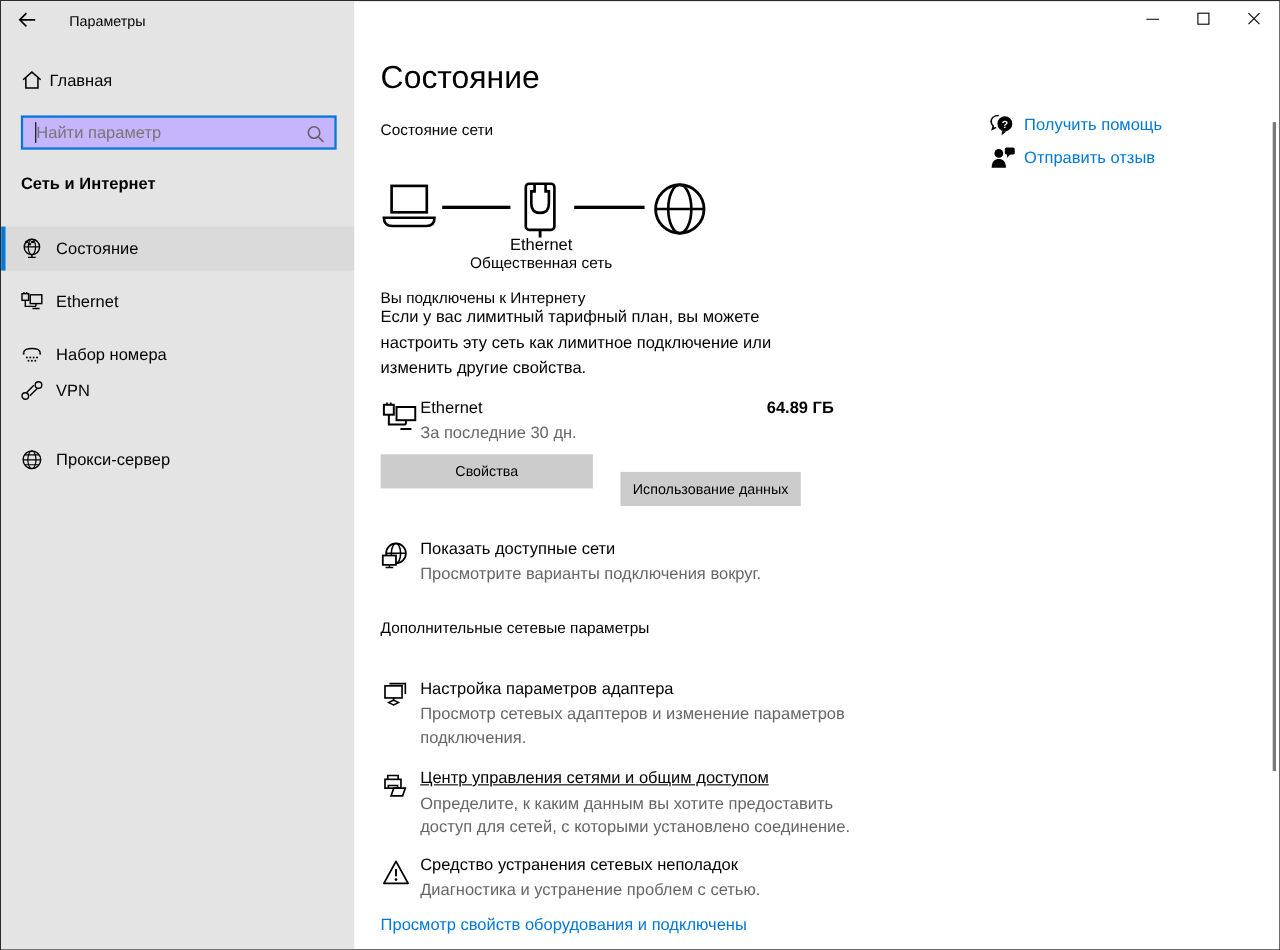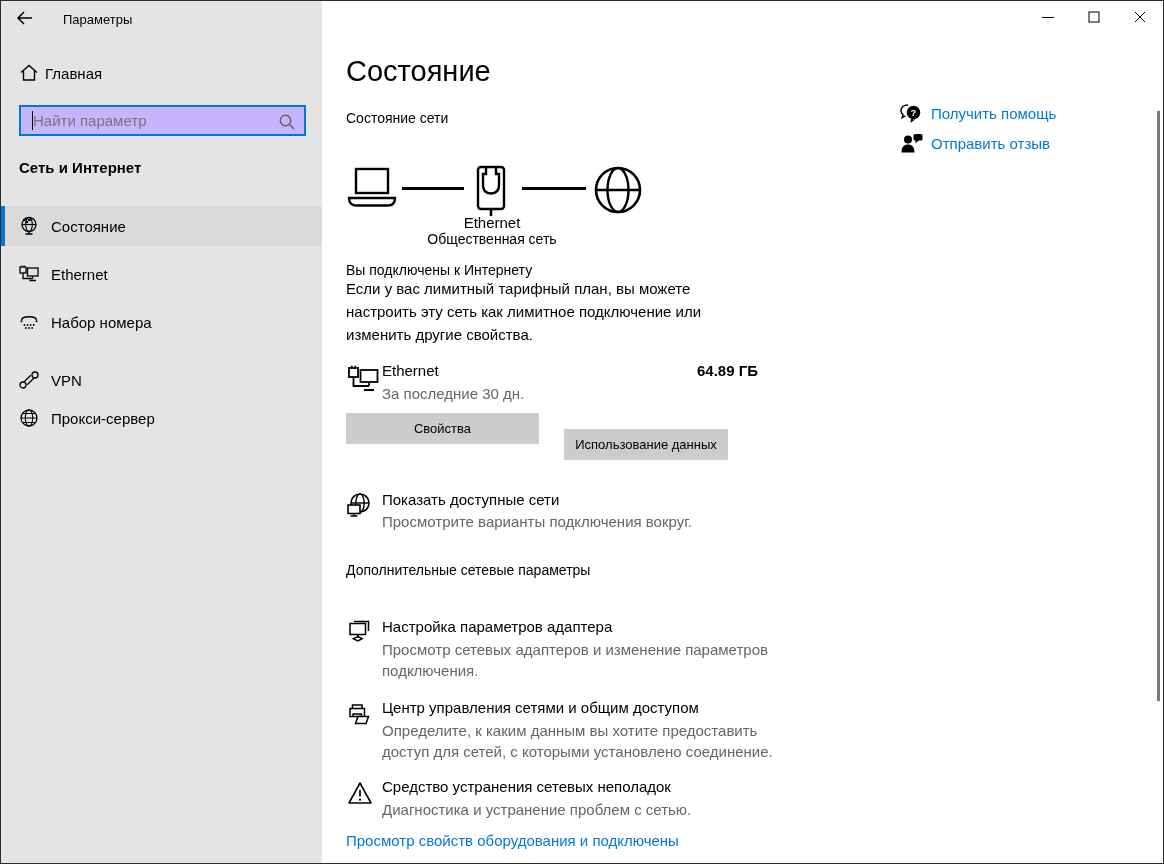--- a/index.html
+++ b/index.html
@@ -121,21 +121,21 @@
               <circle cx="15.7" cy="14" r=".9"></circle>
               <circle cx="7.9" cy="17" r=".9"></circle>
               <circle cx="11" cy="17" r=".9"></circle>
               <circle cx="14.1" cy="17" r=".9"></circle>
             </g>
           </svg>
       </span>
       <span>Набор номера</span>
     </div>
 
-    <div class="abs navitem" style="top:359px;">
+    <div class="abs navitem" style="top:334px;">
       <span class="nicon">
         <svg width="22" height="22" viewBox="0 0 22 22">
             <circle cx="5" cy="16" r="3" stroke="#000" stroke-width="1.3" fill="none"></circle>
             <circle cx="17" cy="6" r="3" stroke="#000" stroke-width="1.3" fill="none"></circle>
             <path d="M6.2 12.8 L12.8 6.2 M9.2 15.8 L15.8 9.2" stroke="#000" stroke-width="1.3"></path>
           </svg>
       </span>
       <span>VPN</span>
     </div>
 
@@ -248,21 +248,21 @@
     <div class="abs desc" style="left:381px;top:638px;width:402px;">Просмотр сетевых адаптеров и изменение параметров подключения.</div>
 
     <span class="abs" style="left:346px;top:701px;">
       <svg width="26" height="26" viewBox="0 0 26 26">
           <path d="M5.5 6.5 V3 H15 V6.5" stroke="#000" stroke-width="1.5" fill="none"></path>
           <rect x="3" y="6.5" width="14.5" height="8" stroke="#000" stroke-width="1.5" fill="none"></rect>
           <path d="M6 14.5 V12 H14.5 V14.5" stroke="#000" stroke-width="1.4" fill="none"></path>
           <path d="M8.5 21.5 L11 14.5 H21.5 L19 21.5 Z" stroke="#000" stroke-width="1.5" fill="#fff"></path>
         </svg>
     </span>
-    <div class="abs row-title" style="left:381px;top:698px;">Центр управления сетями и общим доступом</div>
+    <div class="abs row-title" style="left:381px;top:698px;text-decoration:underline;">Центр управления сетями и общим доступом</div>
     <div class="abs desc" style="left:381px;top:719px;width:422px;">Определите, к каким данным вы хотите предоставить доступ для сетей, с которыми установлено соединение.</div>
 
     <span class="abs" style="left:346px;top:779px;">
       <svg width="26" height="26" viewBox="0 0 26 26">
           <path d="M13 3 L24 23 H2 Z" stroke="#000" stroke-width="1.6" fill="none" stroke-linejoin="round"></path>
           <path d="M13 10 V16.5" stroke="#000" stroke-width="1.7"></path>
           <circle cx="13" cy="19.6" r="1.2" fill="#000"></circle>
         </svg>
     </span>
     <div class="abs row-title" style="left:381px;top:777px;">Средство устранения сетевых неполадок</div>

